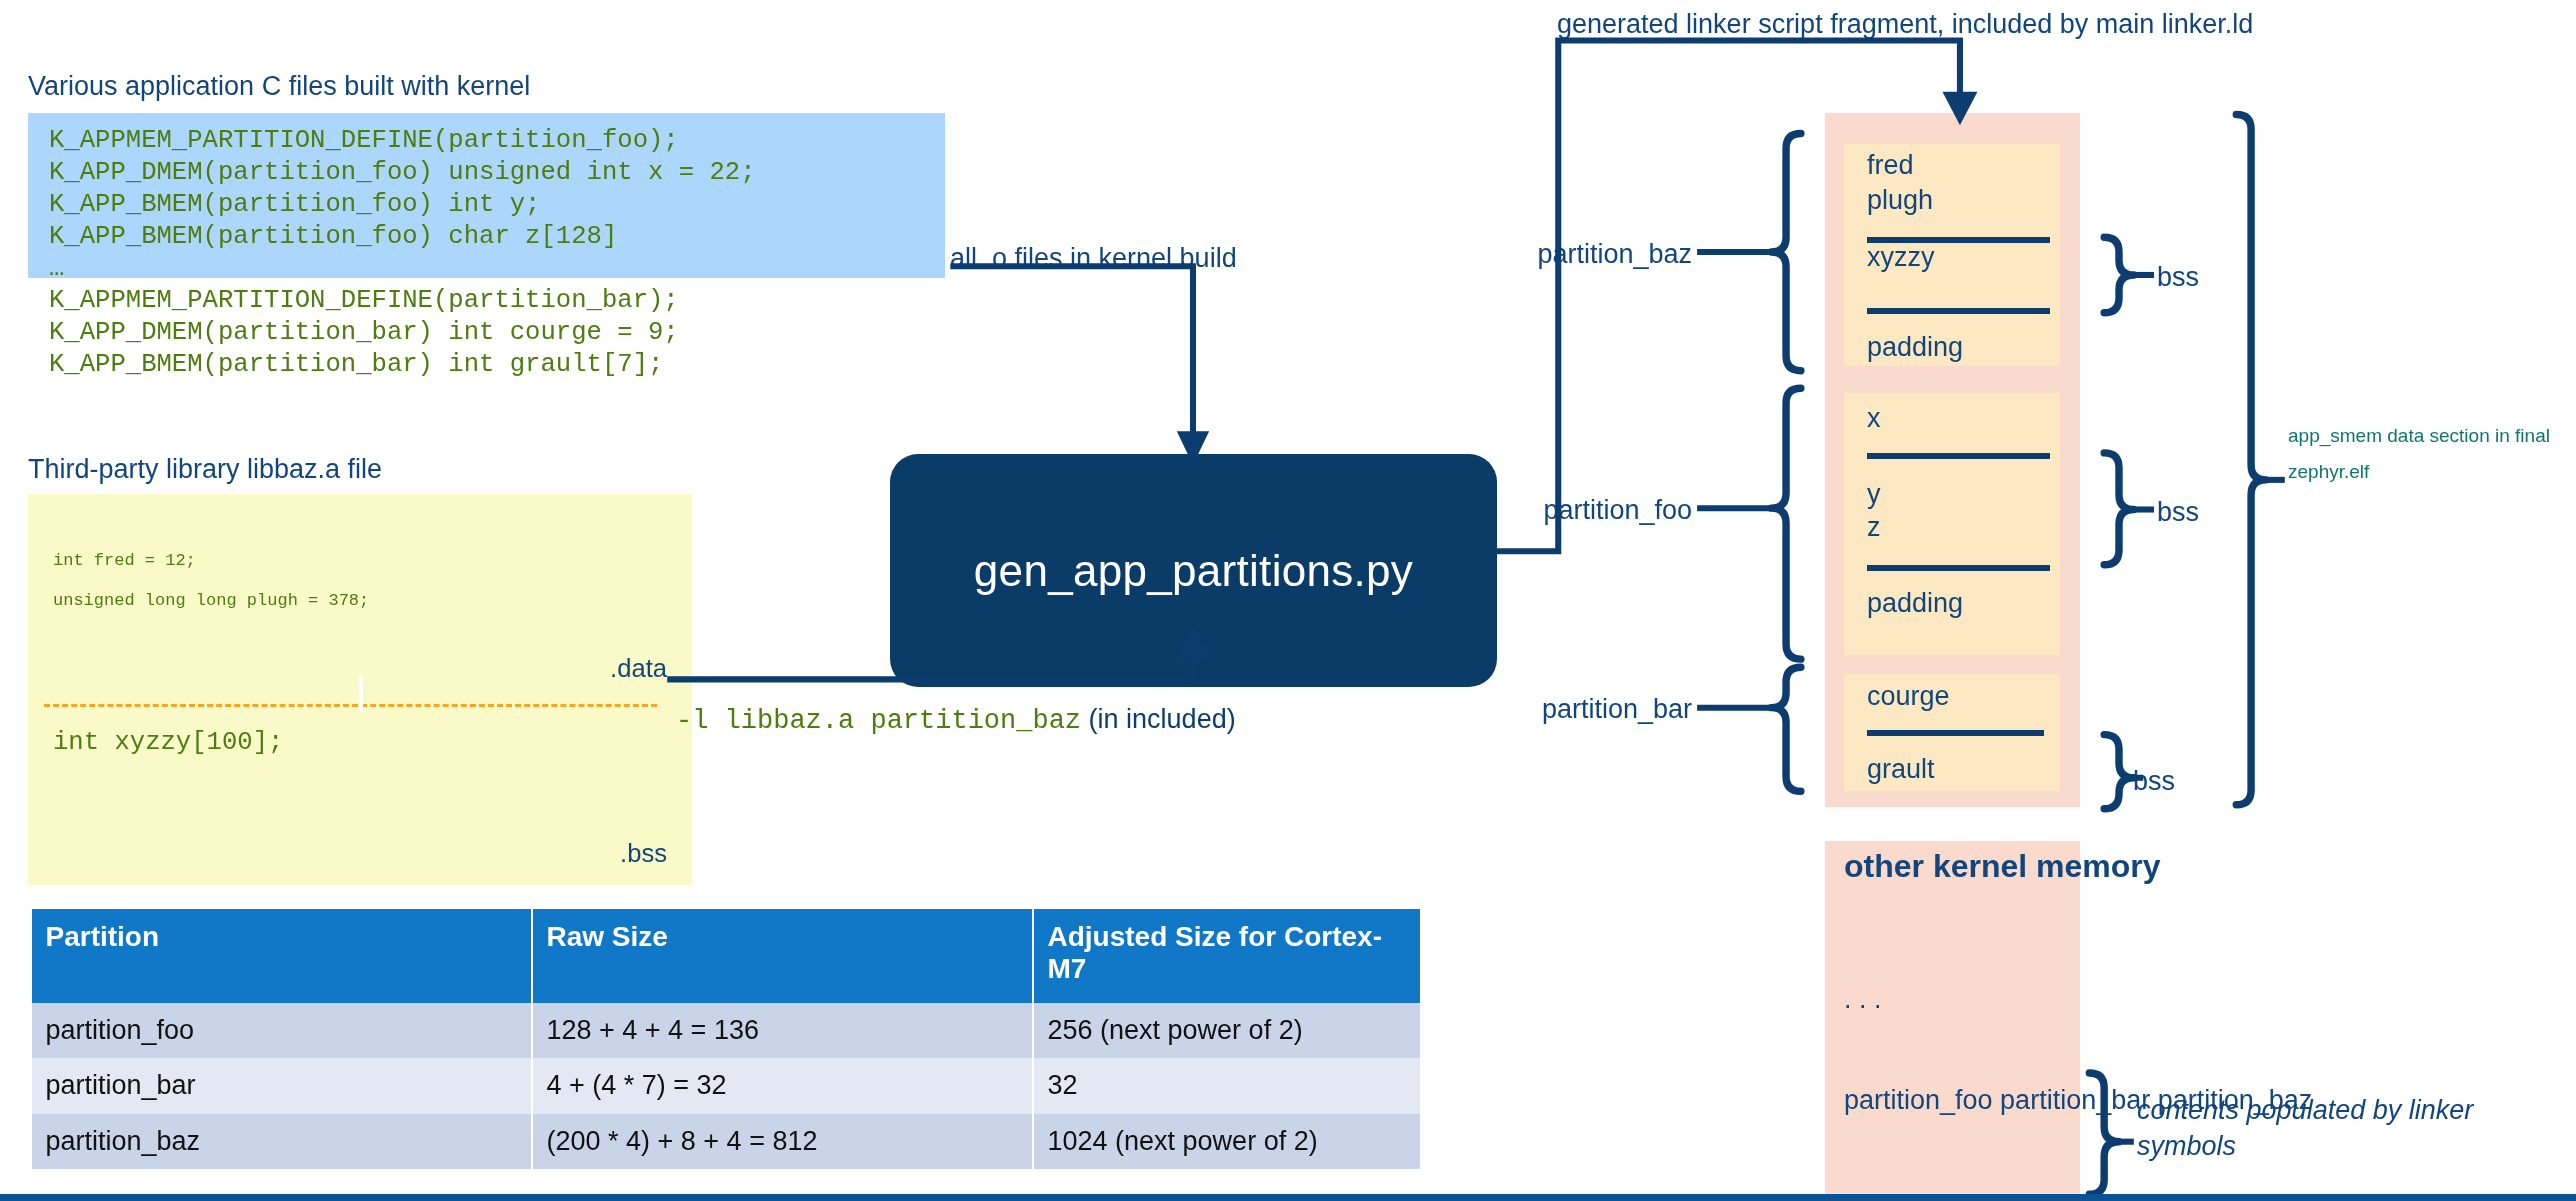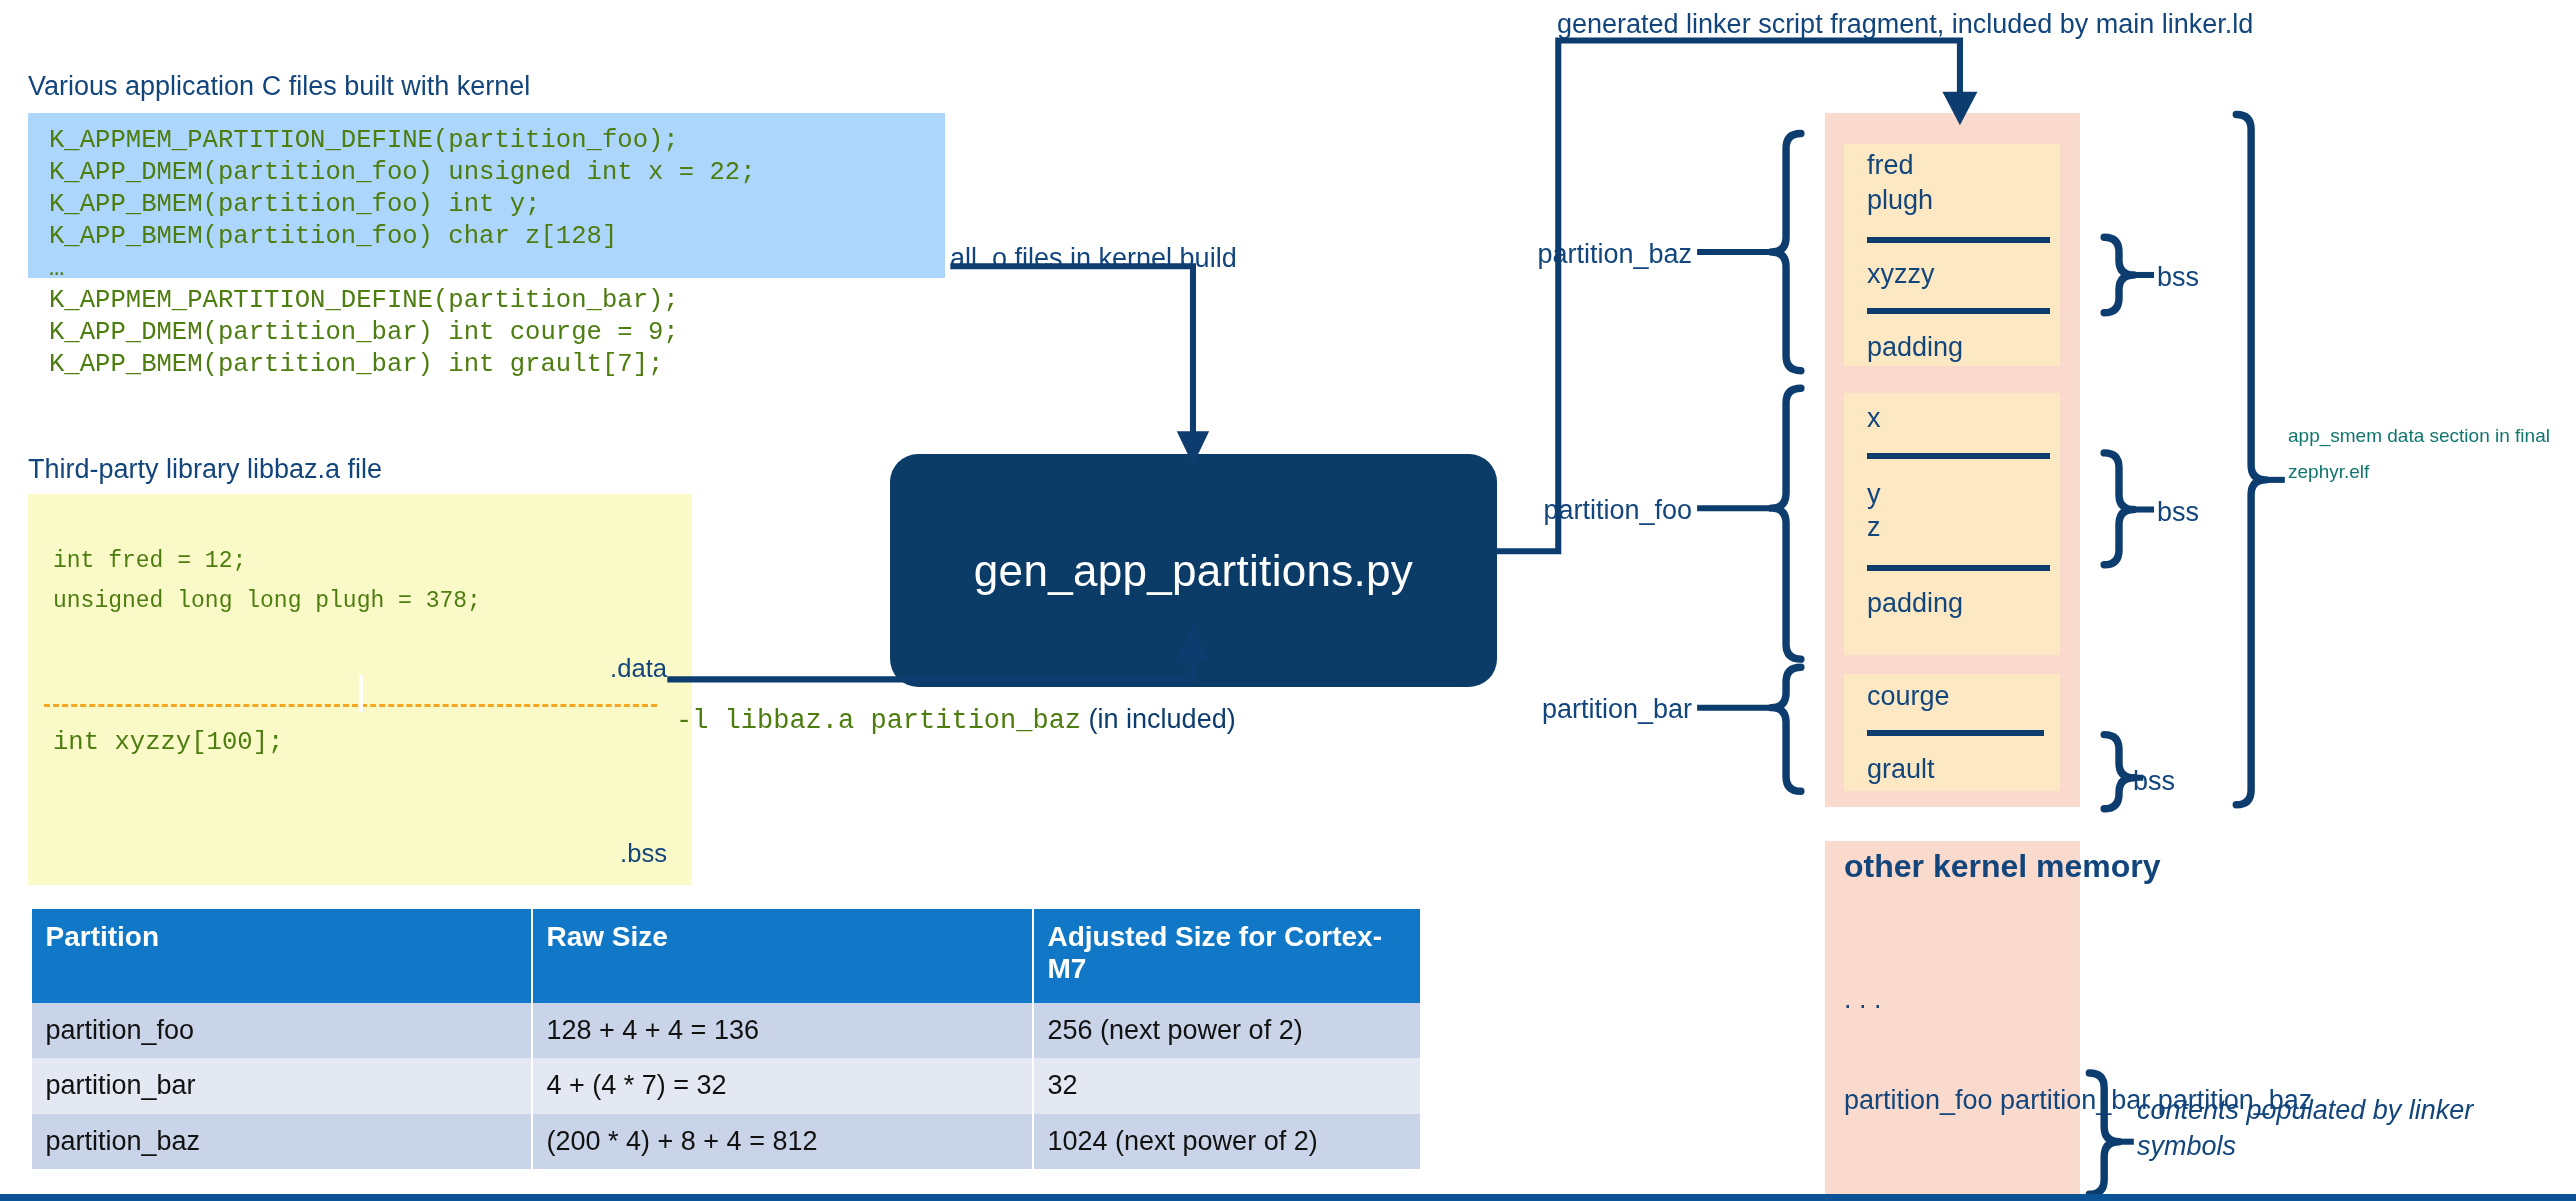--- a/index.html
+++ b/index.html
@@ -11,21 +11,21 @@
   .mono{font-family:Liberation Mono, monospace;color:#4d7c0f;white-space:pre;}
 
   
   #c-files-caption{left:28px;top:71px;font-size:27px;}
   #c-files-box{left:28px;top:113px;width:917px;height:165px;background:#ACD6FB;}
   #c-files-code{left:49px;top:125px;font-size:25.6px;line-height:32px;}
 
   
   #lib-caption{left:28px;top:454px;font-size:27px;}
   #lib-box{left:28px;top:494px;width:664px;height:391px;background:#FAFAC8;}
-  #lib-code{left:53px;top:541px;font-size:23px;line-height:40px;}
+  #lib-code{left:53px;top:541px;font-size:17px;line-height:40px;}
   #data-tag{left:0px;top:654px;width:667px;text-align:right;font-size:25.6px;}
   #bss-tag{left:0px;top:839px;width:667px;text-align:right;font-size:25.6px;}
   #dash-sep{left:44px;top:704px;width:613px;height:0;border-top:3.4px dashed #F5A623;}
   #dash-tick{left:359px;top:675px;width:4px;height:37px;background:#ffffff;}
 
   
   #gen-node{left:890px;top:454px;width:607px;height:233px;background:#0B3C68;
             border-radius:28px;display:flex;align-items:center;justify-content:center;}
   #gen-node span{color:#ffffff;font-size:44px;letter-spacing:0.3px;}
 
@@ -105,21 +105,21 @@
   <span class="mono" style="font-size:27px;">-l libbaz.a partition_baz</span><span class="tail"> (in included)</span>
 </div>
 <div class="abs lbl" id="linker-cap">generated linker script fragment, included by main linker.ld</div>
 
 <div class="abs pinkbox" id="pink-main"></div>
 
 <div class="cream creambox" id="cream-baz"></div>
 <div class="slotlabel" style="left:1867px;top:150px;">fred</div>
 <div class="slotlabel" style="left:1867px;top:185px;">plugh</div>
 <div class="divline" style="left:1867px;top:237px;width:183px;"></div>
-<div class="slotlabel" style="left:1867px;top:259px;">xyzzy</div>
+<div class="slotlabel" style="left:1867px;top:242px;">xyzzy</div>
 <div class="divline" style="left:1867px;top:308px;width:183px;"></div>
 <div class="slotlabel" style="left:1867px;top:332px;">padding</div>
 
 <div class="cream creambox" id="cream-foo"></div>
 <div class="slotlabel" style="left:1867px;top:403px;">x</div>
 <div class="divline" style="left:1867px;top:453px;width:183px;"></div>
 <div class="slotlabel" style="left:1867px;top:479px;">y</div>
 <div class="slotlabel" style="left:1867px;top:512px;">z</div>
 <div class="divline" style="left:1867px;top:565px;width:183px;"></div>
 <div class="slotlabel" style="left:1867px;top:588px;">padding</div>

